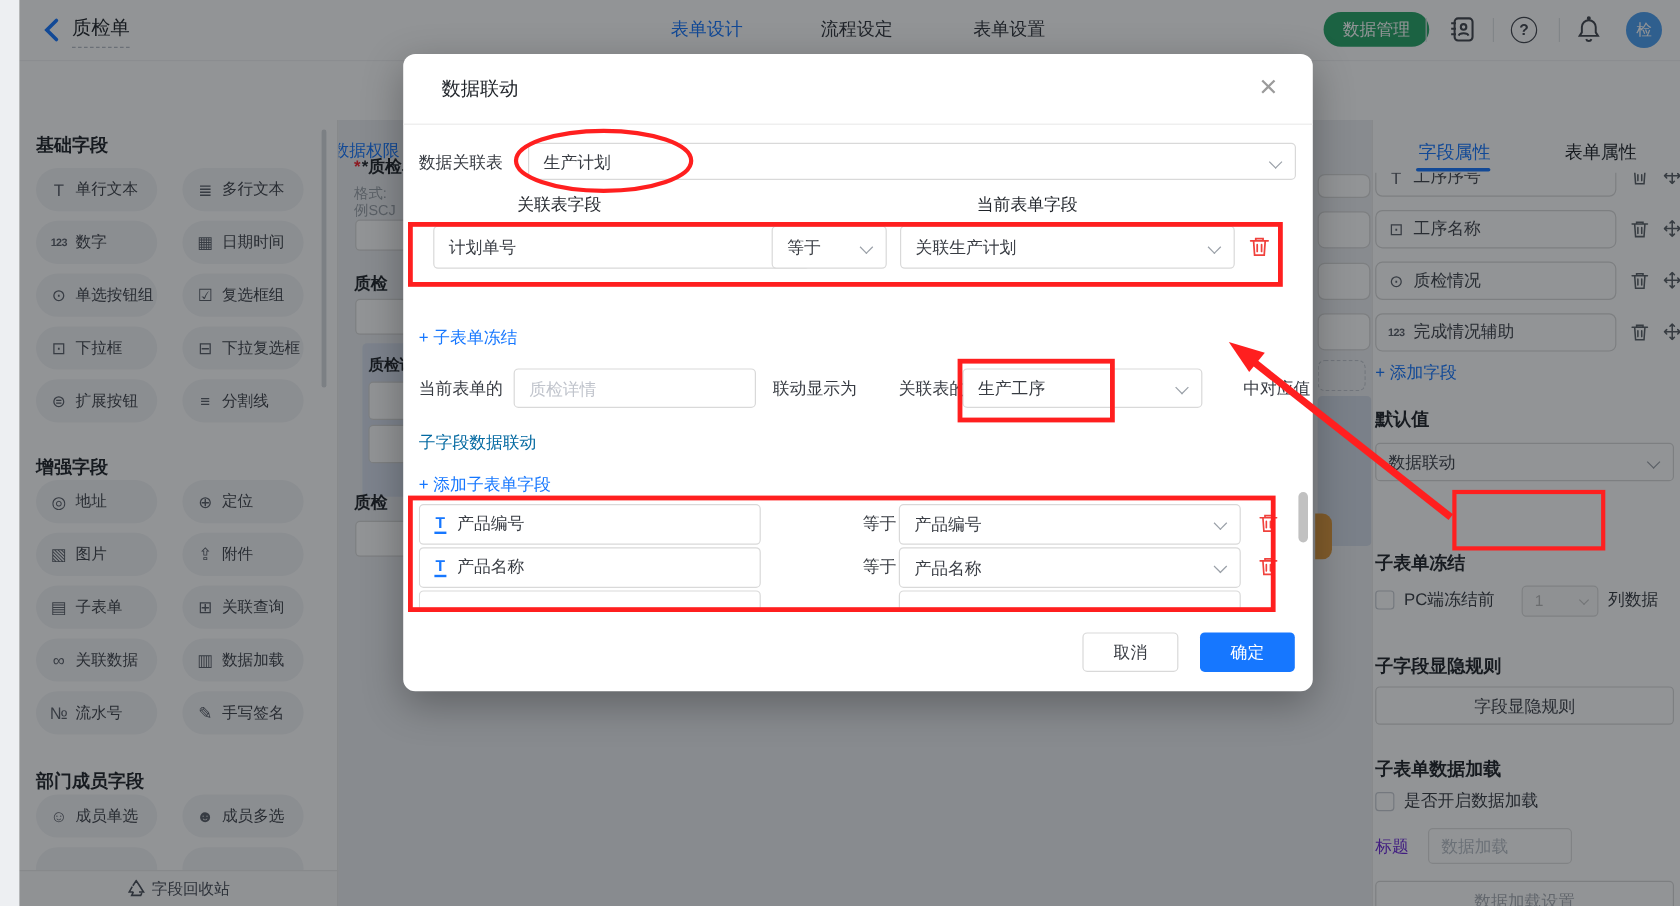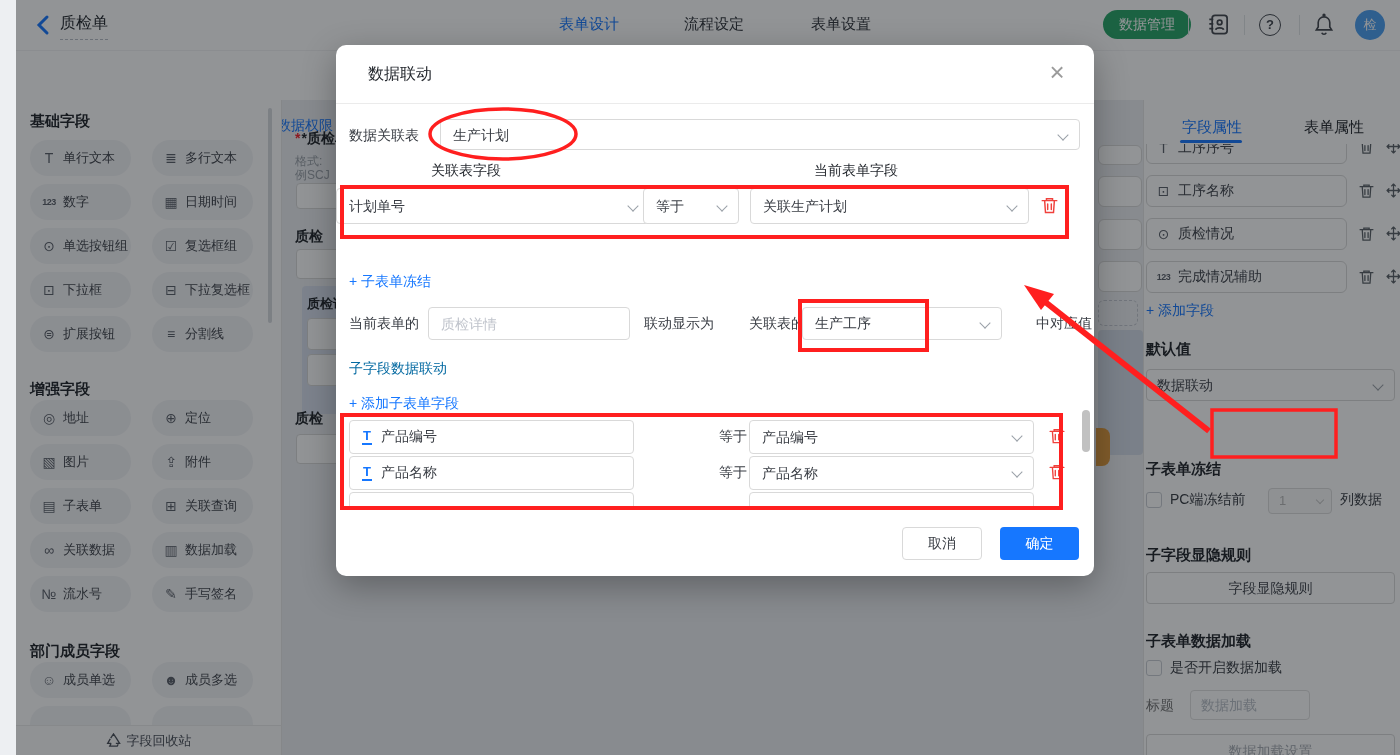--- a/index.html
+++ b/index.html
@@ -54,21 +54,21 @@
   .fbox .pic { color:#5a5f69; width:15px; text-align:center; }
   .fbox .pic.n123 { font-size:9px; font-weight:700; letter-spacing:-0.5px; }
   .row-ic { color:#596066; }
   .blue-link { color:#1677ff; font-size:14px; }
   .p-h { left:2px; font-size:15px; font-weight:700; color:#1f2329; }
   .p-select { left:2px; width:249px; height:32px; border:1px solid #d9d9d9; border-radius:4px; background:#fff; line-height:30px; padding-left:10px; font-size:14px; color:#40444c; }
   .p-btn { left:2px; width:249px; height:34px; border:1px solid #d9d9d9; border-radius:4px; background:#fff; text-align:center; line-height:32px; font-size:14px; color:#40444c; }
   .cbx { width:16px; height:16px; border:1px solid #c9cdd4; border-radius:3px; background:#fff; }
   .mini-select { border:1px solid #dcdcdc; border-radius:4px; background:#fafafa; color:#b9b9b9; font-size:13px; line-height:24px; padding-left:10px; }
   .panel-scroll { left:1392px; top:358px; width:5px; height:205px; background:#c8c8c8; border-radius:3px; z-index:1; }
-  .gray-txt { color:#737373; }
+  .gray-txt { color:#6d28d9; }
 
   .cd { display:inline-block; width:8px; height:8px; border-right:1.6px solid #9aa0a8; border-bottom:1.6px solid #9aa0a8; transform:rotate(45deg); }
   .cd-pos { position:absolute; right:12px; top:11px; }
 
   
   #overlay { left:0; top:0; width:1400px; height:755px; background:rgba(13,17,23,0.45); z-index:10; }
 
   
   #modal { left:320px; top:45px; width:758px; height:531px; background:#fff; border-radius:10px; z-index:20; box-shadow:0 10px 34px rgba(0,0,0,0.3); }
   .m-title { left:32px; top:19px; font-size:16px; font-weight:500; color:#1f2329; }
@@ -370,21 +370,21 @@
     <span class="abs m-title">数据联动</span>
     <span class="abs m-close">×</span>
     <div class="abs m-divider"></div>
 
     <span class="abs m-label" style="left:13px;top:82px">数据关联表</span>
     <div class="abs m-select" style="left:104px;top:74px;width:640px;height:31px"><span>生产计划</span><span class="cd cd-pos"></span></div>
 
     <div class="abs m-colhead" style="left:60px;top:117px;width:140px">关联表字段</div>
     <div class="abs m-colhead" style="left:440px;top:117px;width:160px">当前表单字段</div>
 
-    <div class="abs m-select" style="left:0;top:143px;width:314px;height:36px;line-height:34px"><span>计划单号</span><span class="cd cd-pos" style="top:13px"></span></div>
+    <div class="abs m-select" style="left:25px;top:143px;width:314px;height:36px;line-height:34px"><span>计划单号</span><span class="cd cd-pos" style="top:13px"></span></div>
     <div class="abs m-select" style="left:307px;top:143px;width:96px;height:36px;line-height:34px"><span>等于</span><span class="cd cd-pos" style="top:13px"></span></div>
     <div class="abs m-select" style="left:414px;top:143px;width:279px;height:36px;line-height:34px"><span>关联生产计划</span><span class="cd cd-pos" style="top:13px"></span></div>
     <span class="abs tr-red" style="left:705px;top:151px"><svg width="17" height="19" viewBox="0 0 14 15" fill="none" stroke="currentColor" stroke-width="1.2" stroke-linecap="round">
           <path d="M1 3.5h12M4.5 3.5V2h5v1.5M3 3.5l.7 9.8h6.6l.7-9.8M5.5 6.2v4.6M8.5 6.2v4.6"></path>
         </svg></span>
 
     <span class="abs blue-link" style="left:13px;top:228px">+ 子表单冻结</span>
 
     <span class="abs m-label" style="left:13px;top:270px">当前表单的</span>
     <input class="abs m-input" style="left: 92px; top: 262px; width: 202px; height: 33px;" placeholder="质检详情">

